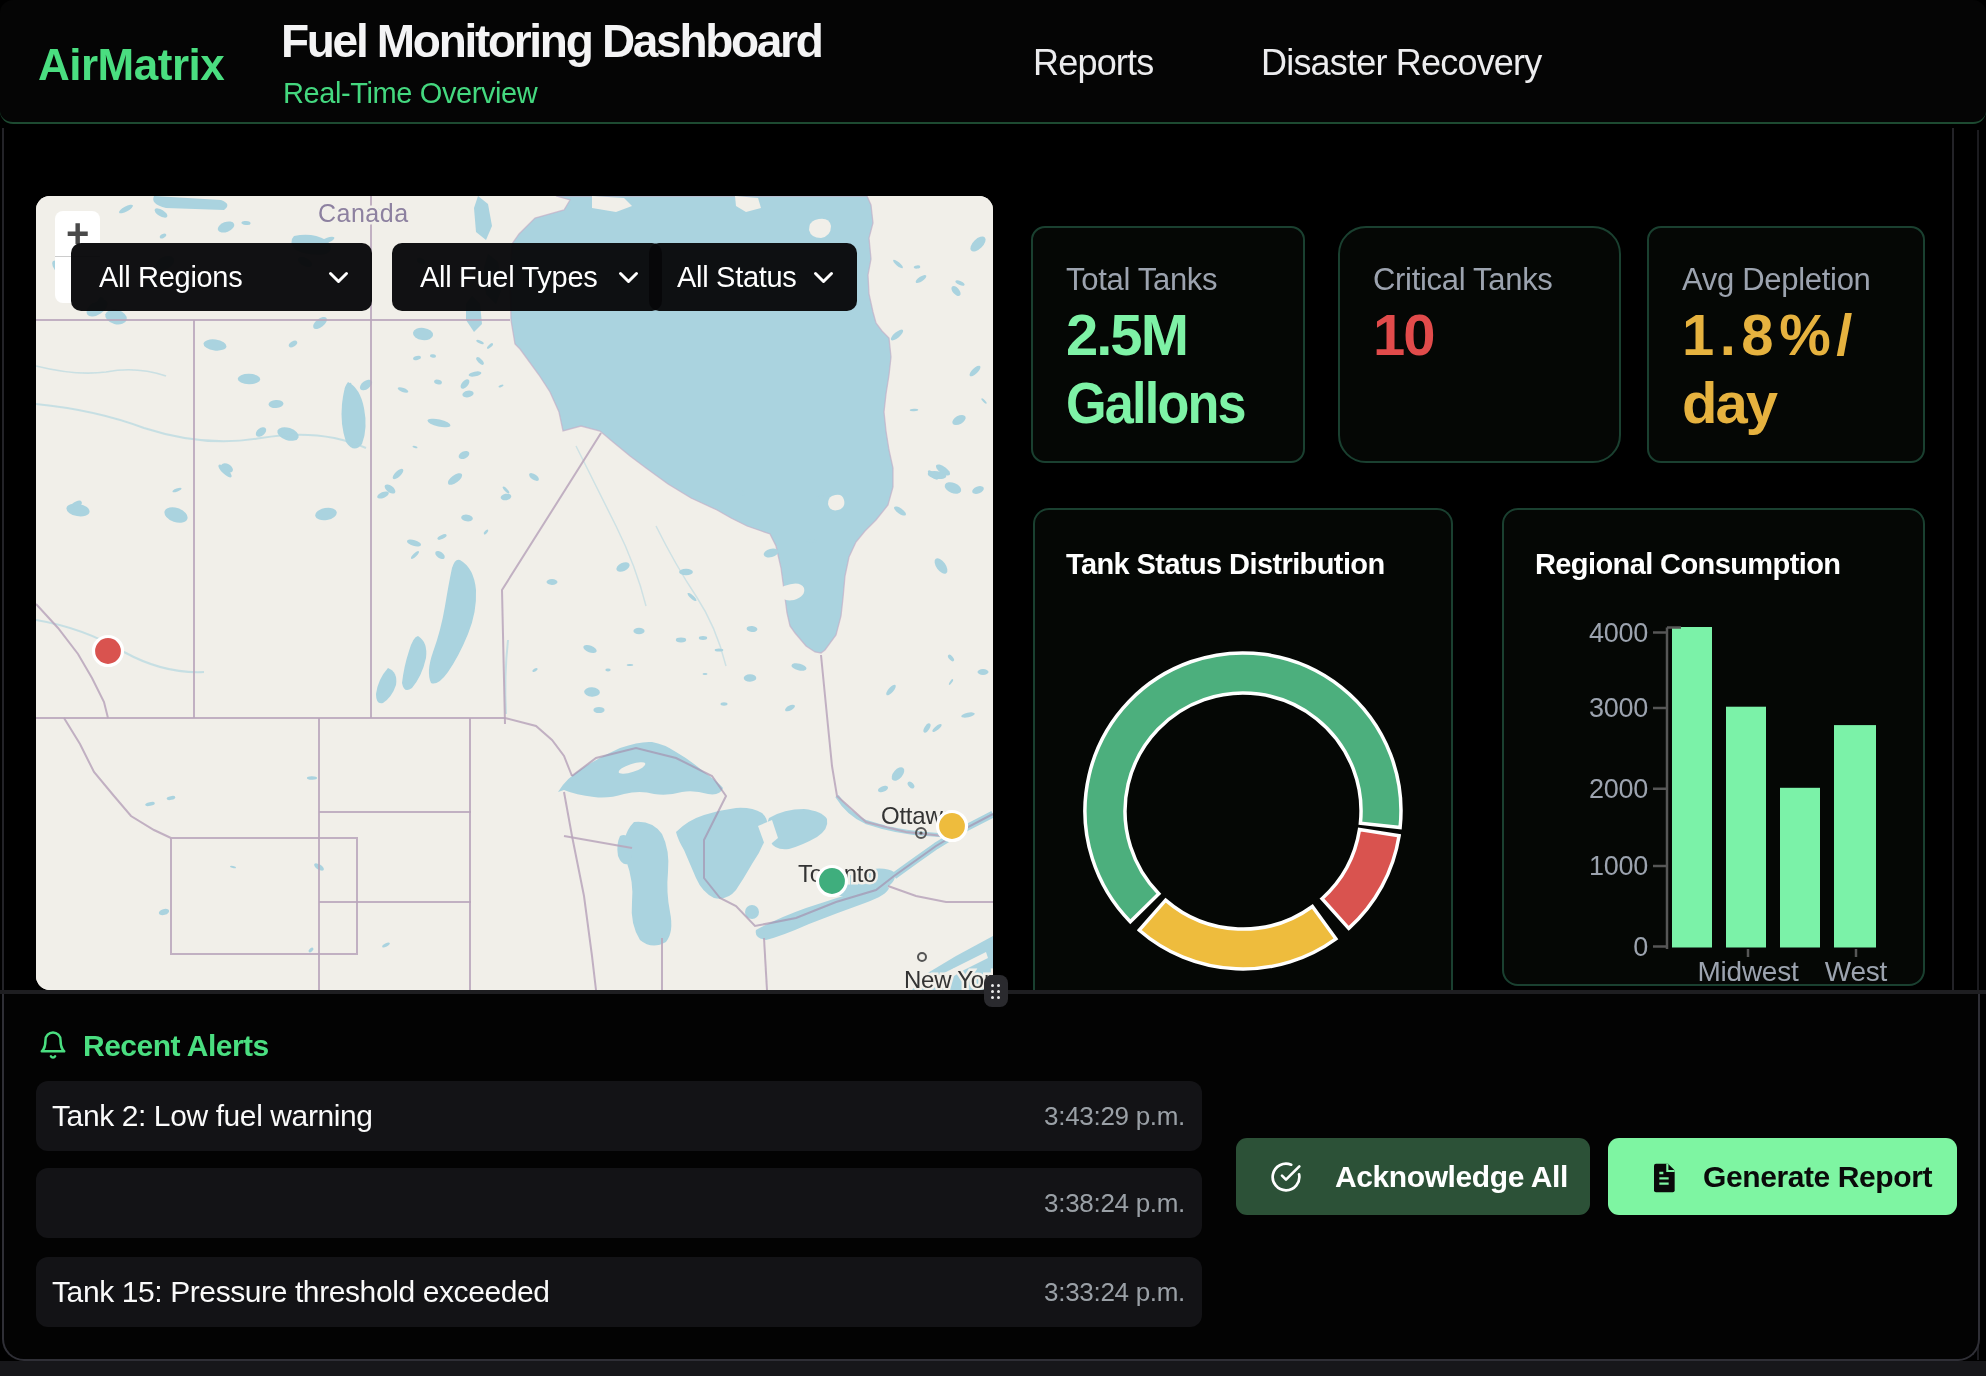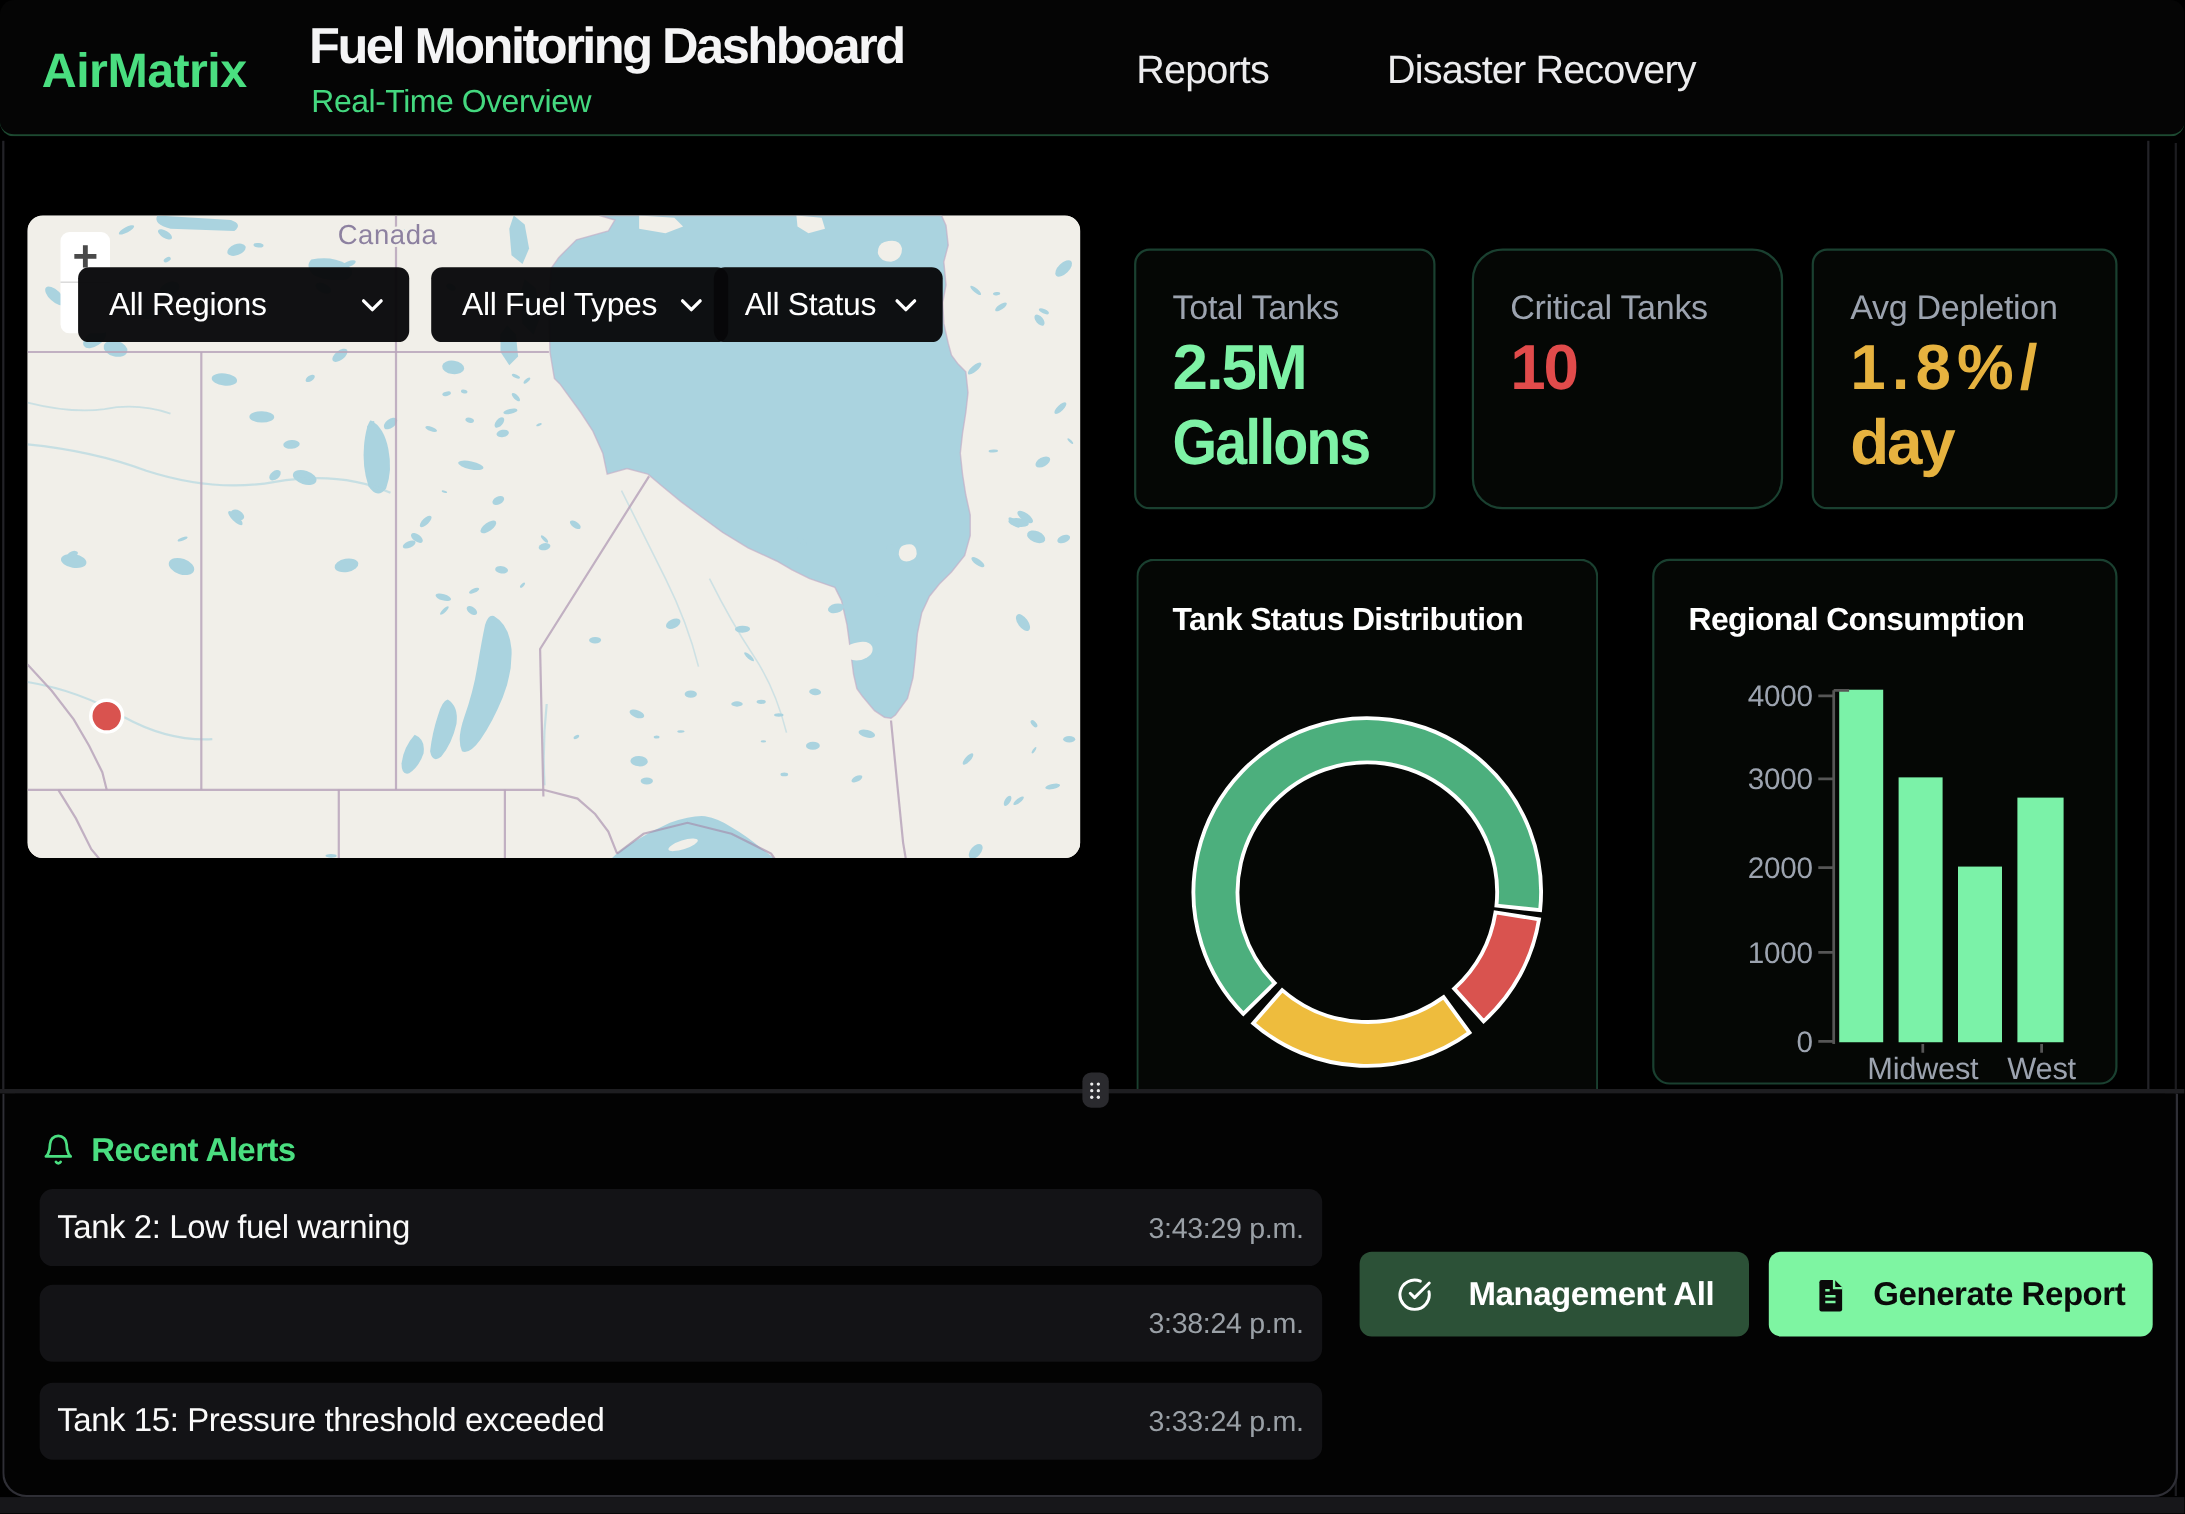--- a/index.html
+++ b/index.html
@@ -24,21 +24,21 @@
   #outerR { position:absolute; left:1977px; top:130px; width:2px; height:1230px; background:#1c1c20; }
   #botpane { position:absolute; left:2px; top:994px; width:1978px; height:367px;
     border:2px solid #2f2f36; border-top:none; border-radius:0 0 22px 22px; background:#030303; }
   #botstrip { position:absolute; left:0; top:1361px; width:1986px; height:15px; background:#17171a; }
   #splitter { position:absolute; left:0; top:990px; width:1986px; height:4px; background:#1e1e21; }
   #grip { position:absolute; left:984px; top:975px; width:24px; height:32px;
     background:#2a2a2e; border-radius:8px; }
   #grip .d { position:absolute; width:3.5px; height:3.5px; border-radius:2px; background:#ececec; }
 
   
-  #map { position:absolute; left:25px; top:196px; width:957px; height:584px;
+  #map { position:absolute; left:36px; top:196px; width:957px; height:794px;
     border-radius:14px; overflow:hidden; background:#f1efe9;text-align:right; }
   #zoomctl { position:absolute; left:55px; top:211px; width:45px; height:92px;
     background:#fff; border-radius:8px; }
   #zoomctl .plus { position:absolute; left:0; top:0; width:45px; height:46px;
     border-bottom:1px solid #ccc; color:#4a4a4a; font-size:40px; font-weight:bold;
     text-align:center; line-height:44px; }
   .dd { position:absolute; top:243px; height:68px; background:rgba(7,7,9,0.96);
     border-radius:10px; color:#fff; font-size:29px; line-height:68px;
     padding-left:28px; letter-spacing:-0.3px; }
   .dd svg { position:absolute; right:23px; top:28px; }
@@ -374,21 +374,21 @@
 <div class="arow" style="top:1257px;">
   <div class="t">Tank 15: Pressure threshold exceeded</div>
     <div class="tm">3:33:24 p.m.</div>
 </div>
 
 <div class="btn" style="left:1236px; width:354px; background:#2c5137; color:#fff;">
   <svg width="32" height="32" viewBox="0 0 24 24" style="position:absolute;left:34px;top:23px;" fill="none" stroke="#fff" stroke-width="2" stroke-linecap="round" stroke-linejoin="round">
     <path d="M21.8 10a10 10 0 1 1-5.9-7.2"></path>
       <path d="M9 11l3 3L22 4"></path>
   </svg>
-  <span style="left:99px;">Management All</span>
+  <span style="left:99px;">Acknowledge All</span>
 </div>
 <div class="btn" style="left:1608px; width:349px; background:#7ef5a2; color:#0a0a0a;">
   <svg width="32" height="32" viewBox="0 0 24 24" style="position:absolute;left:40px;top:23px;">
     <path d="M6 2 h9 l5 5 v15 a1.5 1.5 0 0 1 -1.5 1.5 h-12.5 a1.5 1.5 0 0 1 -1.5 -1.5 v-18.5 a1.5 1.5 0 0 1 1.5 -1.5 z" fill="#0a0a0a"></path>
     <path d="M14.5 2 v5.5 h5.5" fill="none" stroke="#7ef5a2" stroke-width="1.6"></path>
     <path d="M8.5 13 h7 M8.5 17 h7 M8.5 9 h3" stroke="#7ef5a2" stroke-width="1.7" fill="none"></path>
   </svg>
   <span style="left:95px;">Generate Report</span>
 </div>
 

